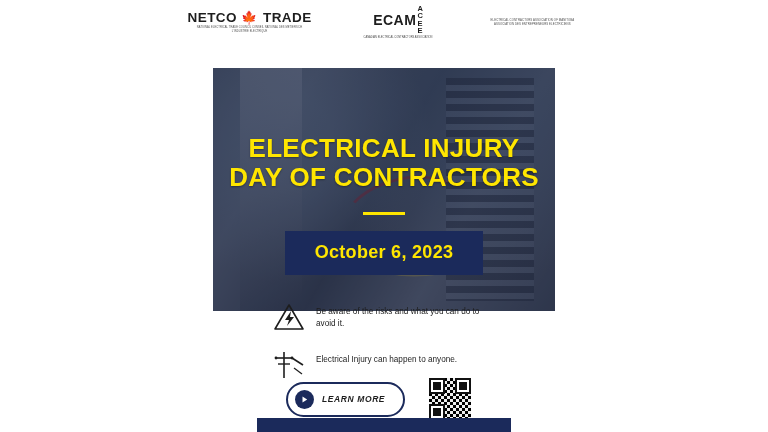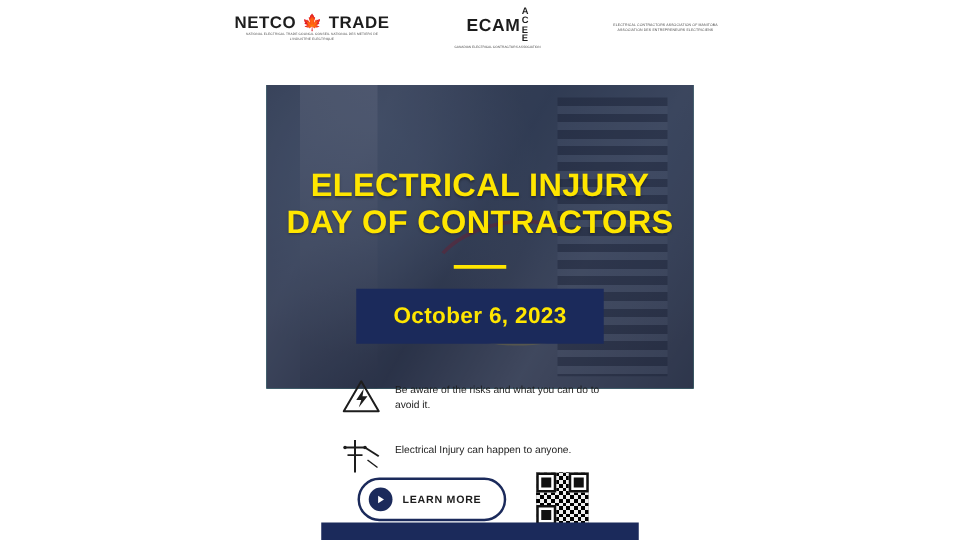--- a/index.html
+++ b/index.html
@@ -273,20 +273,21 @@
     gap: 24px;
   }
   .learn-more {
     display: flex;
     align-items: center;
     gap: 8px;
     border: 2px solid #1b2a5b;
     border-radius: 18px;
     padding: 6px 18px 6px 7px;
     background: #ffffff;
+    font-style: italic;
   }
   .lm-circle {
     width: 19px;
     height: 19px;
     border-radius: 50%;
     background: #1b2a5b;
     display: flex;
     align-items: center;
     justify-content: center;
   }

